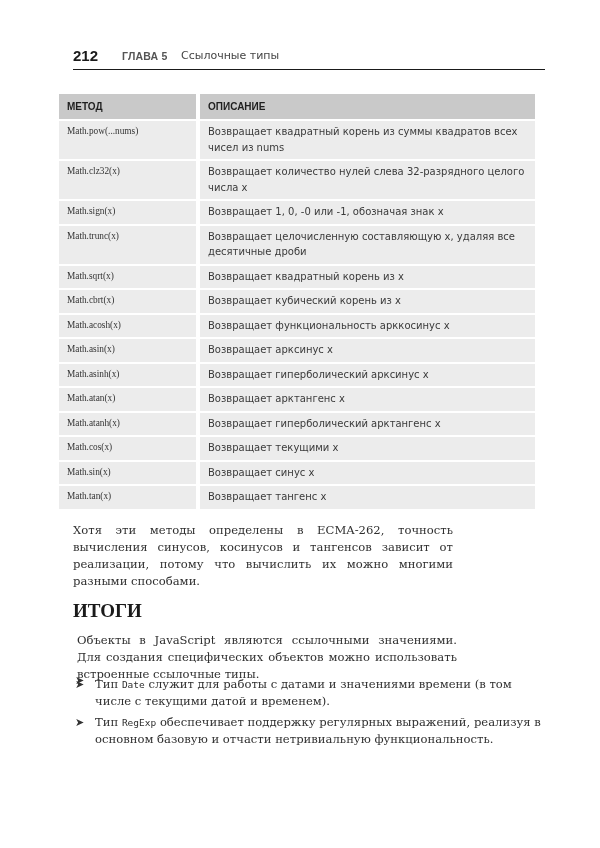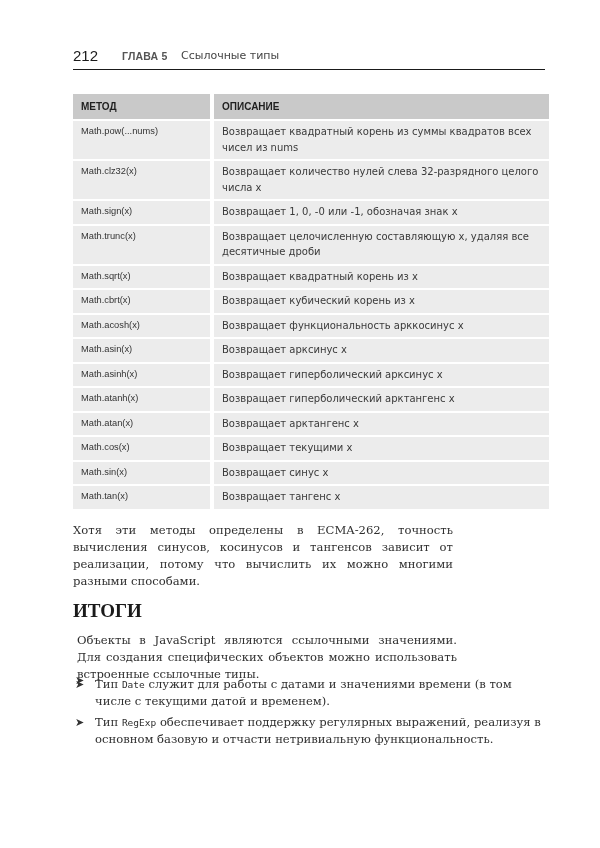--- a/index.html
+++ b/index.html
@@ -1,25 +1,25 @@
 <!DOCTYPE html>
 <html><head>
 <meta charset="utf-8">
 <style>
   html, body { margin:0; padding:0; background:#ffffff; }
   body { width:600px; height:848px; position:relative; overflow:hidden; color:#2a2a2a; }
   .header { position:absolute; left:73px; top:47px; width:472px; height:22px; border-bottom:1.5px solid #1a1a1a; }
-  .page-num { position:absolute; left:0; top:0; font-family:"Liberation Sans", sans-serif; font-weight:normal; font-size:15px; color:#1a1a1a; }
+  .page-num { position:absolute; left:0; top:0; font-family:"Liberation Sans", sans-serif; font-weight:bold; font-size:15px; color:#1a1a1a; }
   .chapter { position:absolute; left:49px; top:3px; font-family:"Liberation Sans", sans-serif; font-weight:bold; font-size:10.5px; color:#555; letter-spacing:0.2px; }
   .chapter-title { position:absolute; left:108px; top:2px; font-family:"DejaVu Sans", sans-serif; font-size:11px; color:#444; }
 
-  table.methods { position:absolute; left:73px; top:92px; width:476px; border-collapse:separate; border-spacing:0 2px; }
+  table.methods { position:absolute; left:59px; top:92px; width:476px; border-collapse:separate; border-spacing:0 2px; }
   table.methods th { background:#c9c9c9; text-align:left; font-family:"Liberation Sans", sans-serif; font-weight:bold; font-size:10px; color:#1f1f1f; padding:4px 8px; height:17px; }
   table.methods td { background:#ececec; vertical-align:top; padding:3px 8px 4px 8px; }
-  table.methods td.m { font-family:Liberation Sans, sans-serif; font-size:9.3px; color:#333; width:121px; border-right:4px solid #fff; line-height:15px; }
+  table.methods td.m { font-family:Liberation Serif, serif; font-size:9.3px; color:#333; width:121px; border-right:4px solid #fff; line-height:15px; }
   table.methods th.m { width:121px; border-right:4px solid #fff; }
   table.methods td.d { font-family:"DejaVu Sans", sans-serif; font-size:10px; color:#3a3a3a; line-height:15.5px; }
 
   .para { position:absolute; left:73px; width:380px; font-family:"DejaVu Serif", serif; font-size:11.6px; line-height:17px; color:#2f2f2f; text-align:justify; }
   .h2 { position:absolute; left:73px; top:600px; font-family:Liberation Serif, serif; font-weight:bold; font-size:19px; color:#1a1a1a; }
   ul.bullets { position:absolute; left:73px; top:672px; width:476px; margin:0; padding:0; list-style:none; }
   ul.bullets li { position:relative; padding-left:22px; font-family:"DejaVu Serif", serif; font-size:11.6px; line-height:17px; color:#2f2f2f; margin-bottom:4px; }
   .arrow { position:absolute; left:2px; top:0; font-size:11px; color:#333; }
   .code { font-family:"DejaVu Sans Mono", monospace; font-size:9.5px; }
 </style>
@@ -70,26 +70,26 @@
       </tr>
       <tr>
         <td class="m">Math.asin(x)</td>
         <td class="d">Возвращает арксинус x</td>
       </tr>
       <tr>
         <td class="m">Math.asinh(x)</td>
         <td class="d">Возвращает гиперболический арксинус x</td>
       </tr>
       <tr>
+        <td class="m">Math.atan(x)</td>
+        <td class="d">Возвращает арктангенс x</td>
+      </tr>
+      <tr>
         <td class="m">Math.atanh(x)</td>
         <td class="d">Возвращает гиперболический арктангенс x</td>
-      </tr>
-      <tr>
-        <td class="m">Math.atan(x)</td>
-        <td class="d">Возвращает арктангенс x</td>
       </tr>
       <tr>
         <td class="m">Math.cos(x)</td>
         <td class="d">Возвращает текущими x</td>
       </tr>
       <tr>
         <td class="m">Math.sin(x)</td>
         <td class="d">Возвращает синус x</td>
       </tr>
       <tr>

